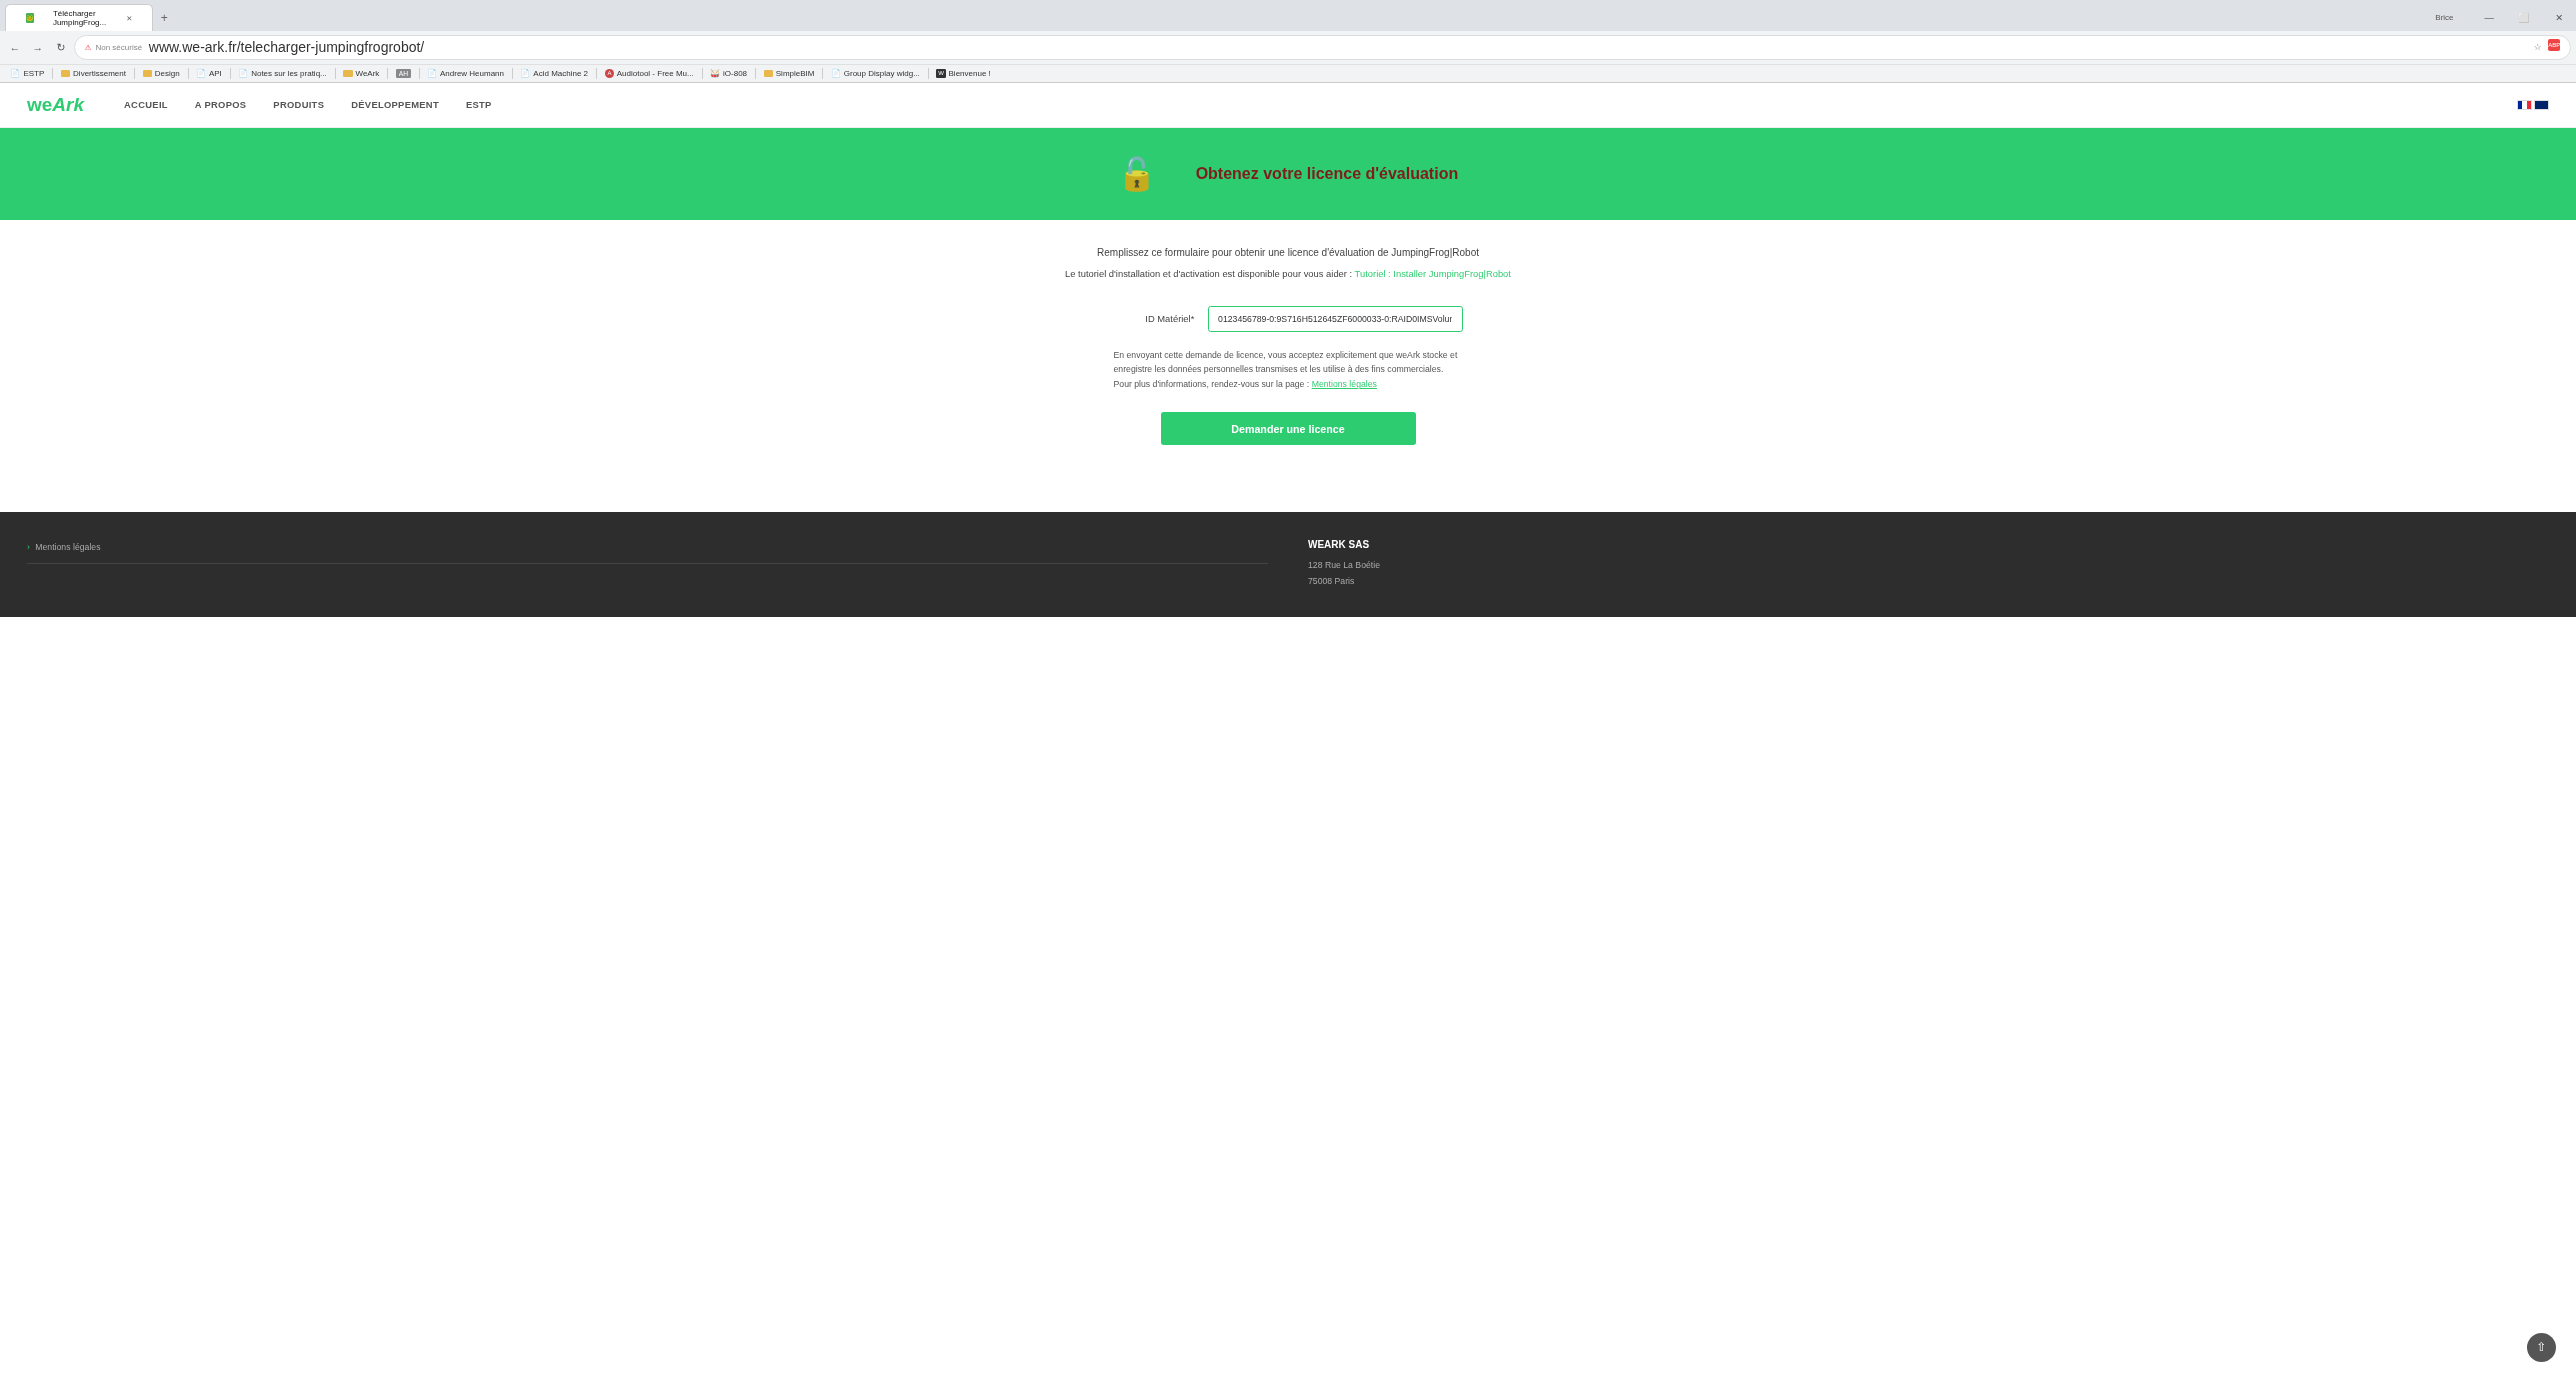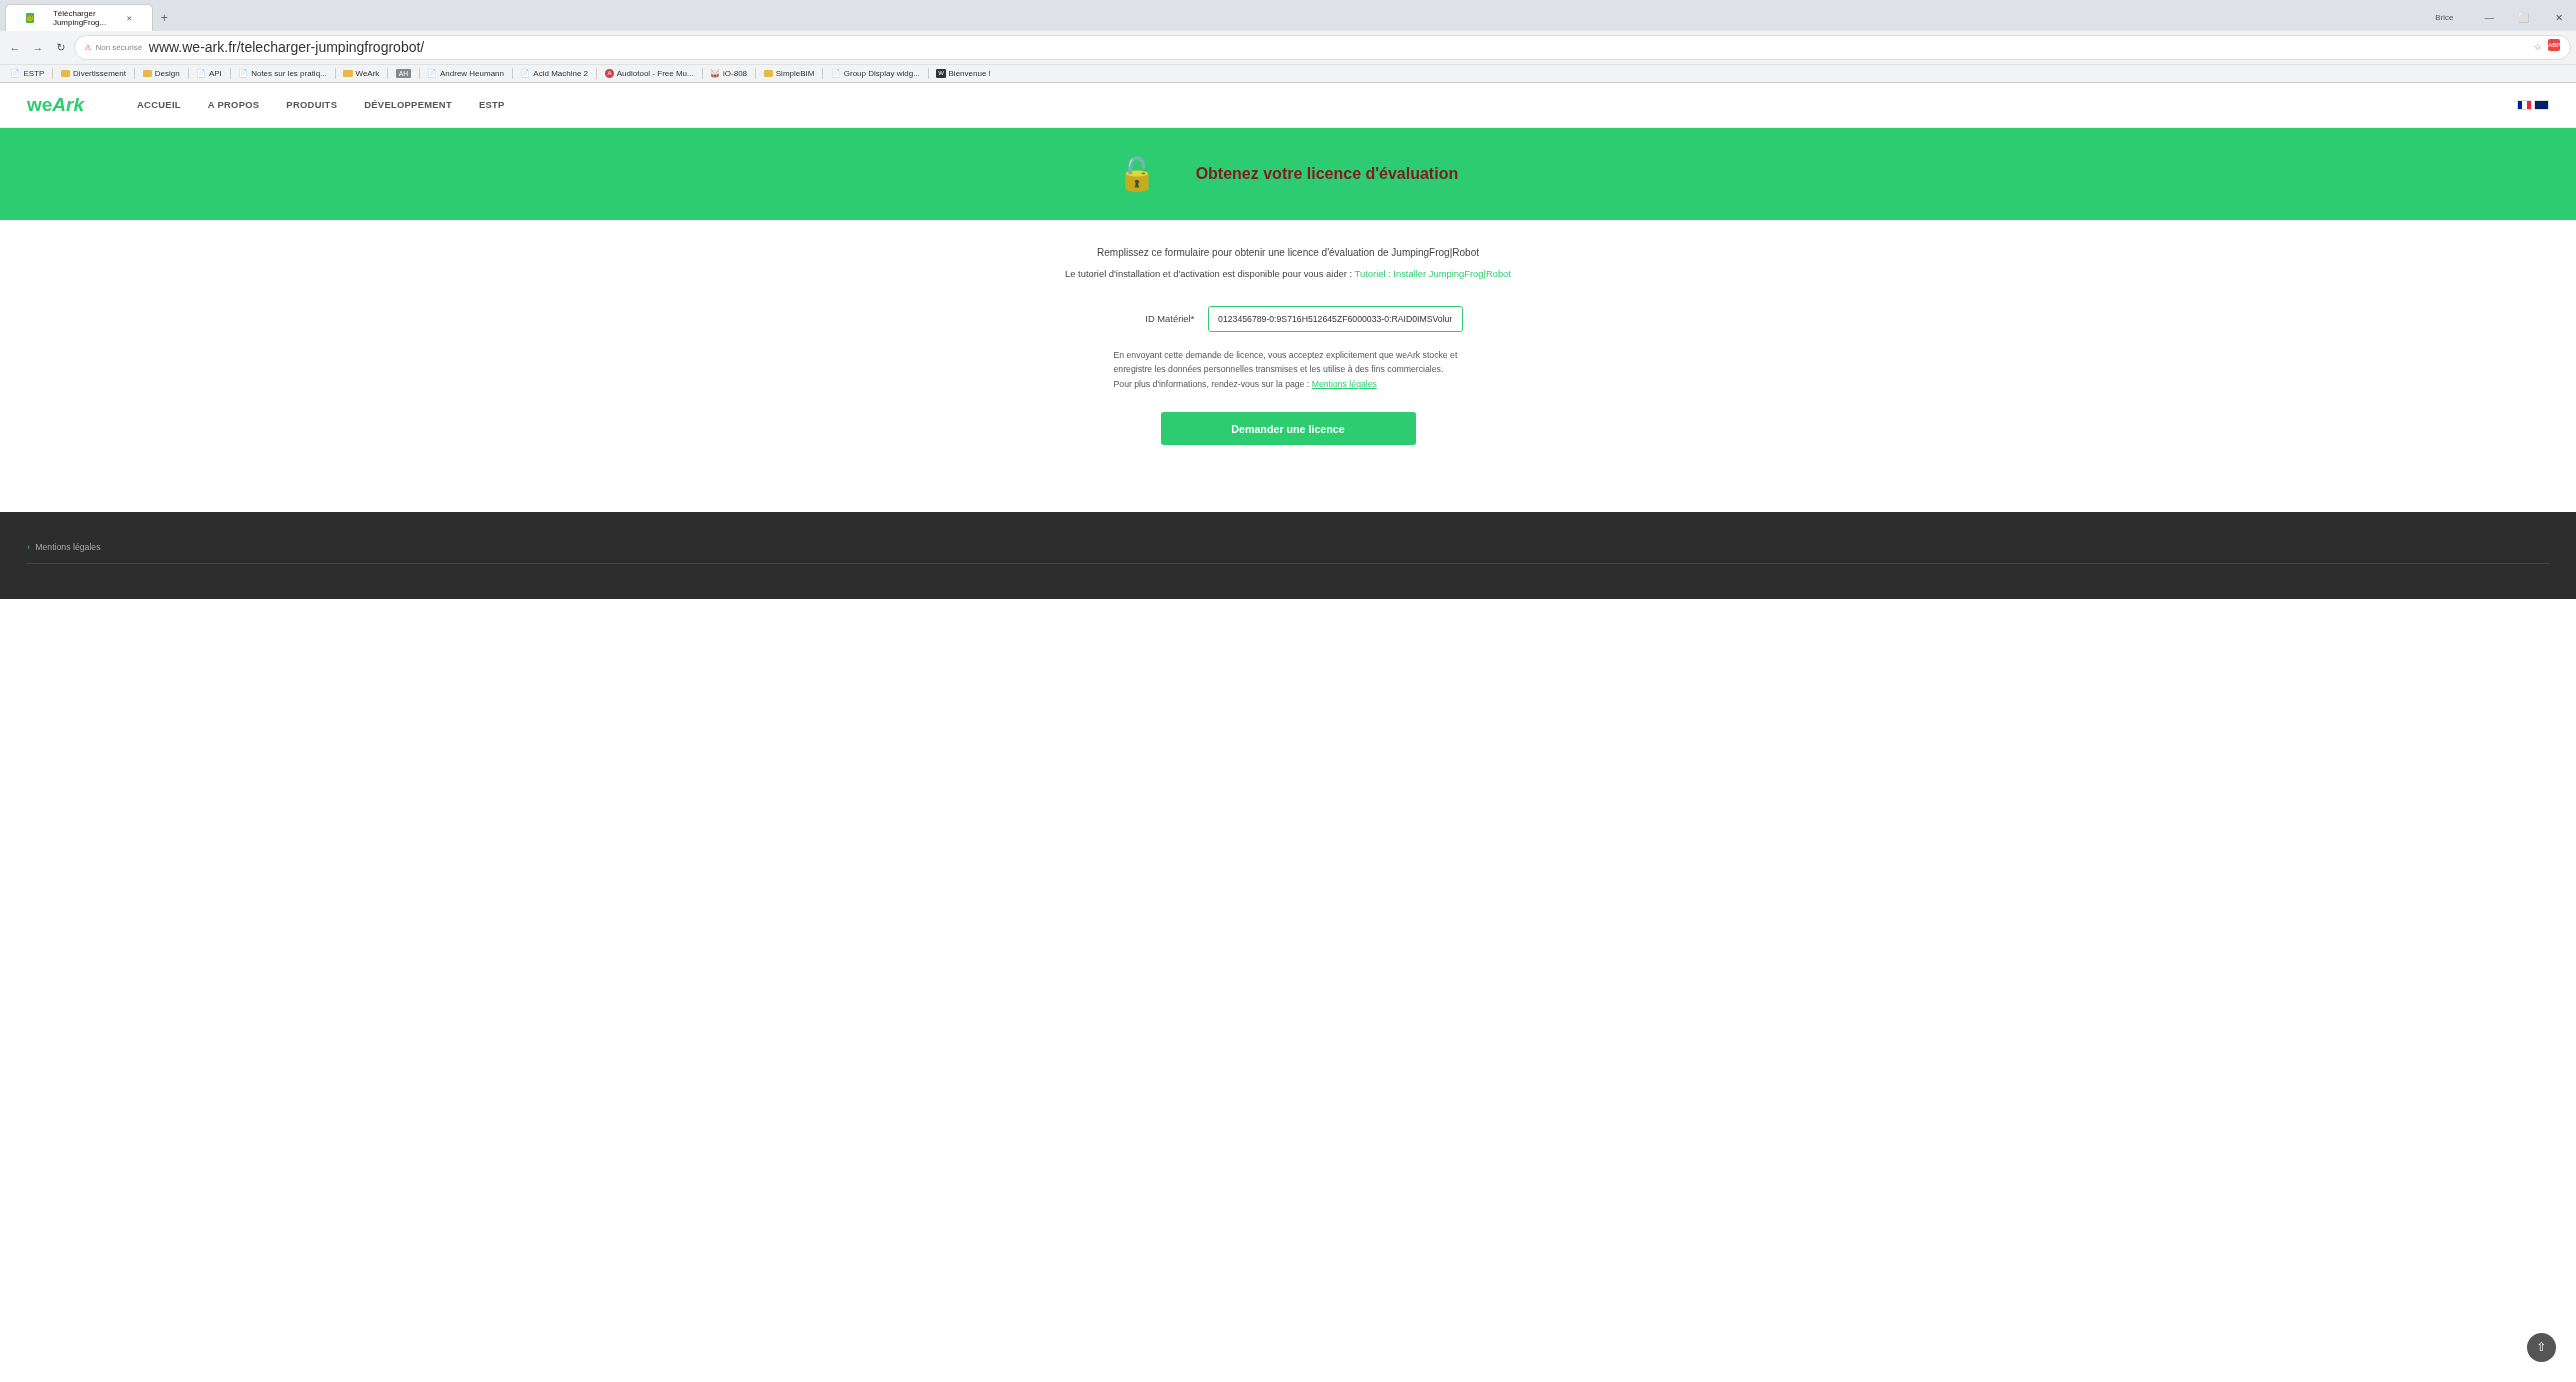--- a/index.html
+++ b/index.html
@@ -162,21 +162,20 @@
       font-size: 19px;
       font-weight: bold;
       color: #333;
       margin-right: 40px;
     }
     .site-logo span { color: #2ecc71; }
     .site-nav {
       display: flex;
       gap: 27px;
       align-items: center;
-      margin-left: 13px;
     }
     .site-nav a {
       text-decoration: none;
       color: #555;
       font-size: 9.4px;
       font-weight: 600;
       letter-spacing: 0.3px;
       cursor: pointer;
     }
     .header-flags {
@@ -488,17 +487,24 @@
   </div>
 
   <div class="site-footer">
     <div class="footer-col">
       <div class="footer-link">
         <span class="footer-link-arrow">›</span>
         <span>Mentions légales</span>
       </div>
       <hr class="footer-sep">
     </div>
+    <div class="footer-col">
+      <div class="footer-company">WEARK SAS</div>
+      <div class="footer-address">
+        <div>128 Rue La Boétie</div>
+        <div>75008 Paris</div>
+      </div>
+    </div>
   </div>
 </div>
 
 <div class="scroll-top-btn">⇧</div>
 
 
 </body></html>

